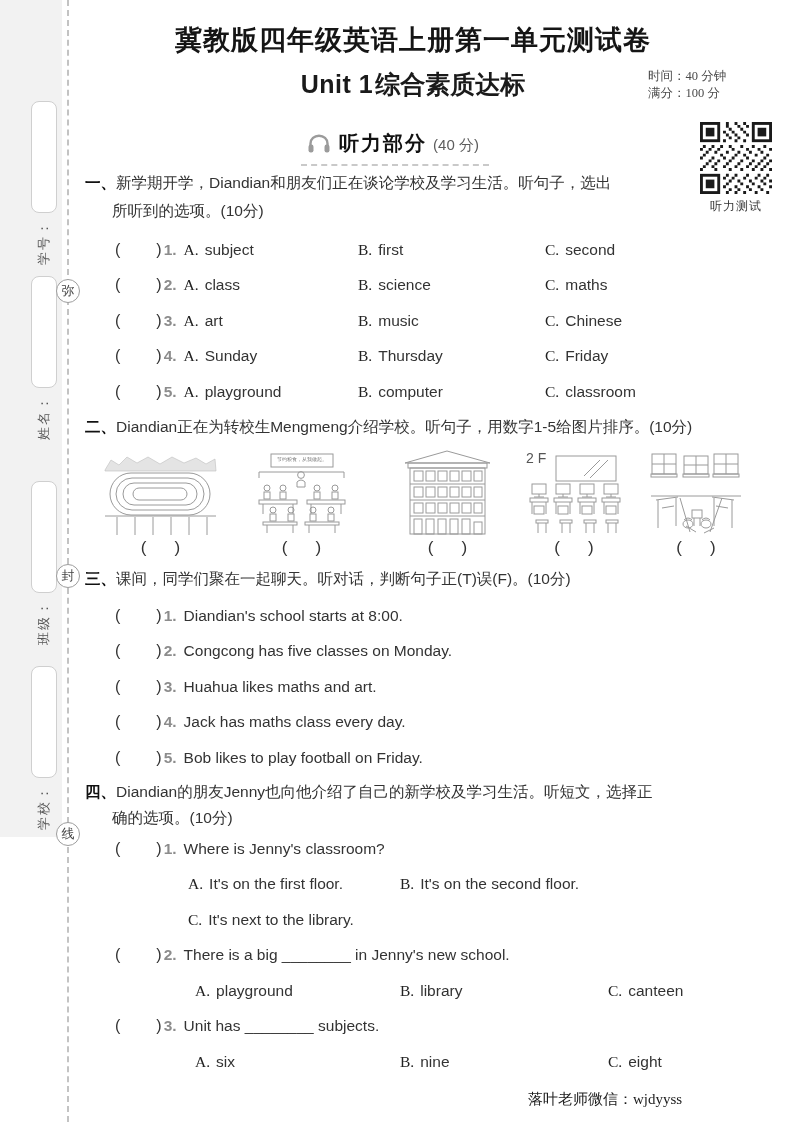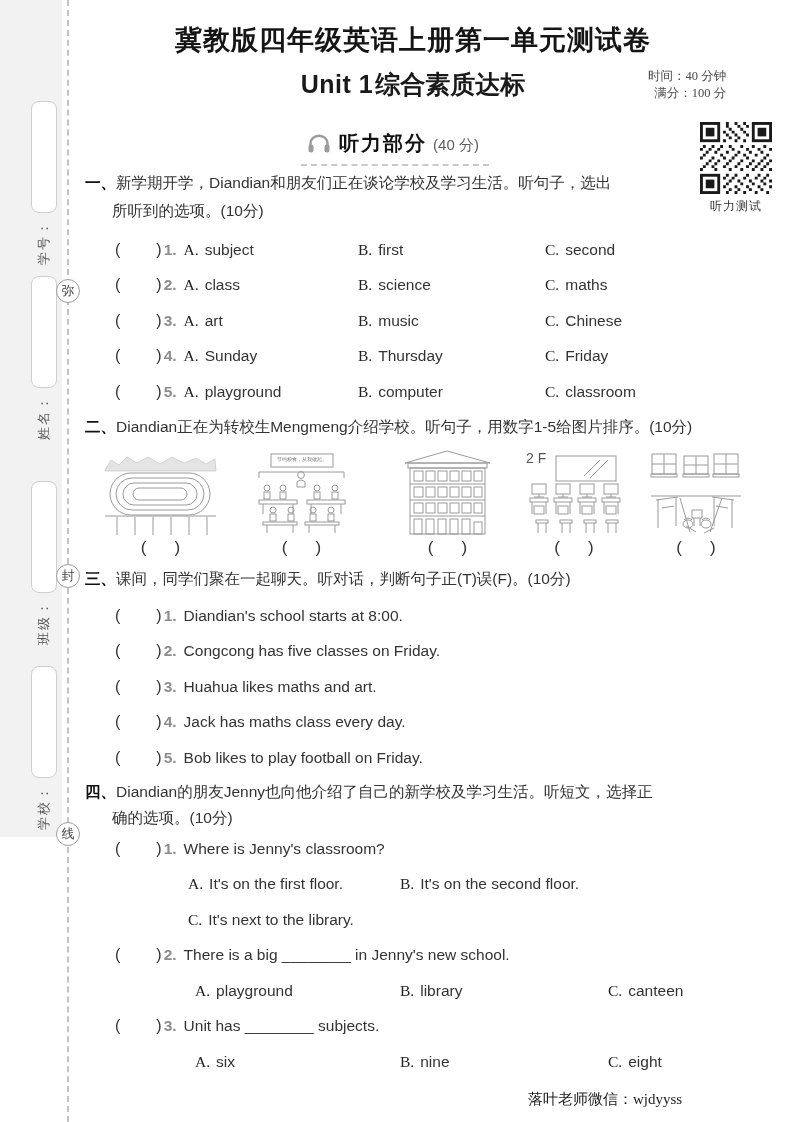--- a/index.html
+++ b/index.html
@@ -17,21 +17,21 @@
   .mbox { width:112px; height:26px; background:#fff; border:1px solid #cfcfcf; border-radius:8px; }
 
   
   .content { position:absolute; left:85px; top:0; width:700px; height:1122px; }
   .title { position:absolute; top:22px; left:0; width:700px; text-align:center; transform:translateX(-22px);
            font-size:27px; font-weight:bold; color:#151515; letter-spacing:1px; }
   .subtitle { position:absolute; top:68px; left:0; width:700px; text-align:center; transform:translateX(-22px);
               font-size:25px; font-weight:bold; color:#1a1a1a; }
   .subtitle .unit { letter-spacing:0.5px; margin-right:2px; }
   .examinfo { position:absolute; left:563px; top:68px; font-size:12.5px; line-height:17px; color:#4a4a4a;
-              font-family:"Liberation Serif","DejaVu Serif",serif;text-align:right; }
+              font-family:"Liberation Serif","DejaVu Serif",serif; }
 
   
   .lsthead { position:absolute; top:130px; left:0; width:700px; text-align:center; }
   .lsthead .inner { display:inline-block; transform:translateX(-40px); border-bottom:2px dashed #c9c9c9; padding:0 10px 7px 6px; }
   .hp-icon { vertical-align:-4px; margin-right:8px; }
   .lsttitle { font-size:20px; font-weight:bold; color:#111; letter-spacing:2px; }
   .lstscore { font-size:15px; color:#5d5d5d; margin-left:6px; }
   .qrwrap { position:absolute; left:699px; top:122px; width:74px; text-align:center; z-index:4; }
   .qrlabel { font-size:12px; color:#333; margin-top:0; letter-spacing:1px; }
 
@@ -323,21 +323,21 @@
     <div class="sec" style="top:566px;">
       <div class="intro" style="margin-bottom:6px;"><span class="marker">三、</span><span>课间，同学们聚在一起聊天。听对话，判断句子正(T)误(F)。(10分)</span></div>
       <div class="qline r3">
           <span class="paren"><span>(</span><span class="pgap"></span><span>)</span></span>
           <span class="qno">1.</span>
           <span>Diandian's school starts at 8:00.</span>
         </div>
       <div class="qline r3">
           <span class="paren"><span>(</span><span class="pgap"></span><span>)</span></span>
           <span class="qno">2.</span>
-          <span>Congcong has five classes on Friday.</span>
+          <span>Congcong has five classes on Monday.</span>
         </div>
       <div class="qline r3">
           <span class="paren"><span>(</span><span class="pgap"></span><span>)</span></span>
           <span class="qno">3.</span>
           <span>Huahua likes maths and art.</span>
         </div>
       <div class="qline r3">
           <span class="paren"><span>(</span><span class="pgap"></span><span>)</span></span>
           <span class="qno">4.</span>
           <span>Jack has maths class every day.</span>

